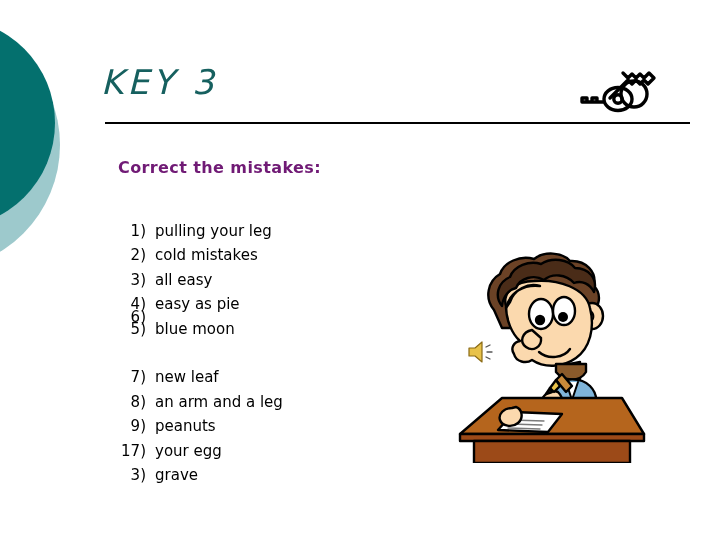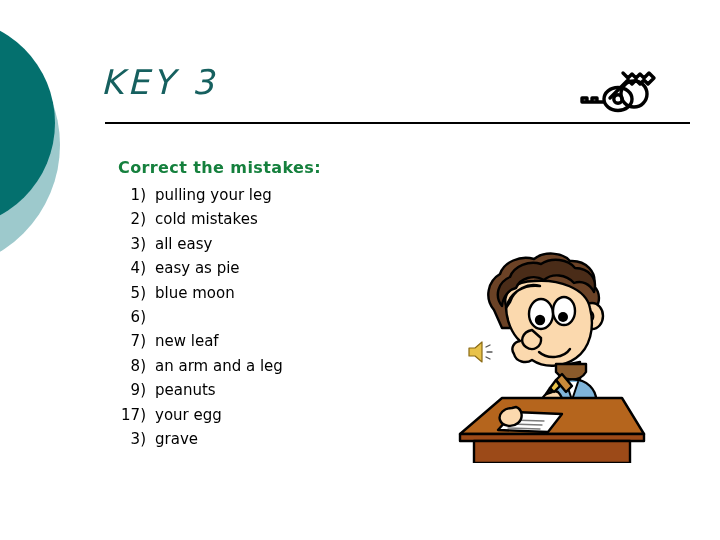--- a/index.html
+++ b/index.html
@@ -78,21 +78,21 @@
     z-index: 5;
   }
 
   
   #body-heading {
     position: absolute;
     left: 118px;
     top: 158px;
     font-size: 16px;
     font-weight: bold;
-    color: #15803d;
+    color: #701a75;
     letter-spacing: 0.4px;
     z-index: 5;
     white-space: nowrap;
   }
 
   
   #answer-list {
     position: absolute;
     left: 106px;
     top: 186px;
@@ -108,20 +108,21 @@
   .answer-num {
     width: 40px;
     text-align: right;
     padding-right: 2px;
     flex: 0 0 auto;
     white-space: nowrap;
   }
   .answer-text {
     padding-left: 7px;
     white-space: nowrap;
+    margin-top: 36px;
   }
 
   
   #sound-icon {
     position: absolute;
     left: 466px;
     top: 337px;
     width: 34px;
     height: 30px;
     z-index: 6;

